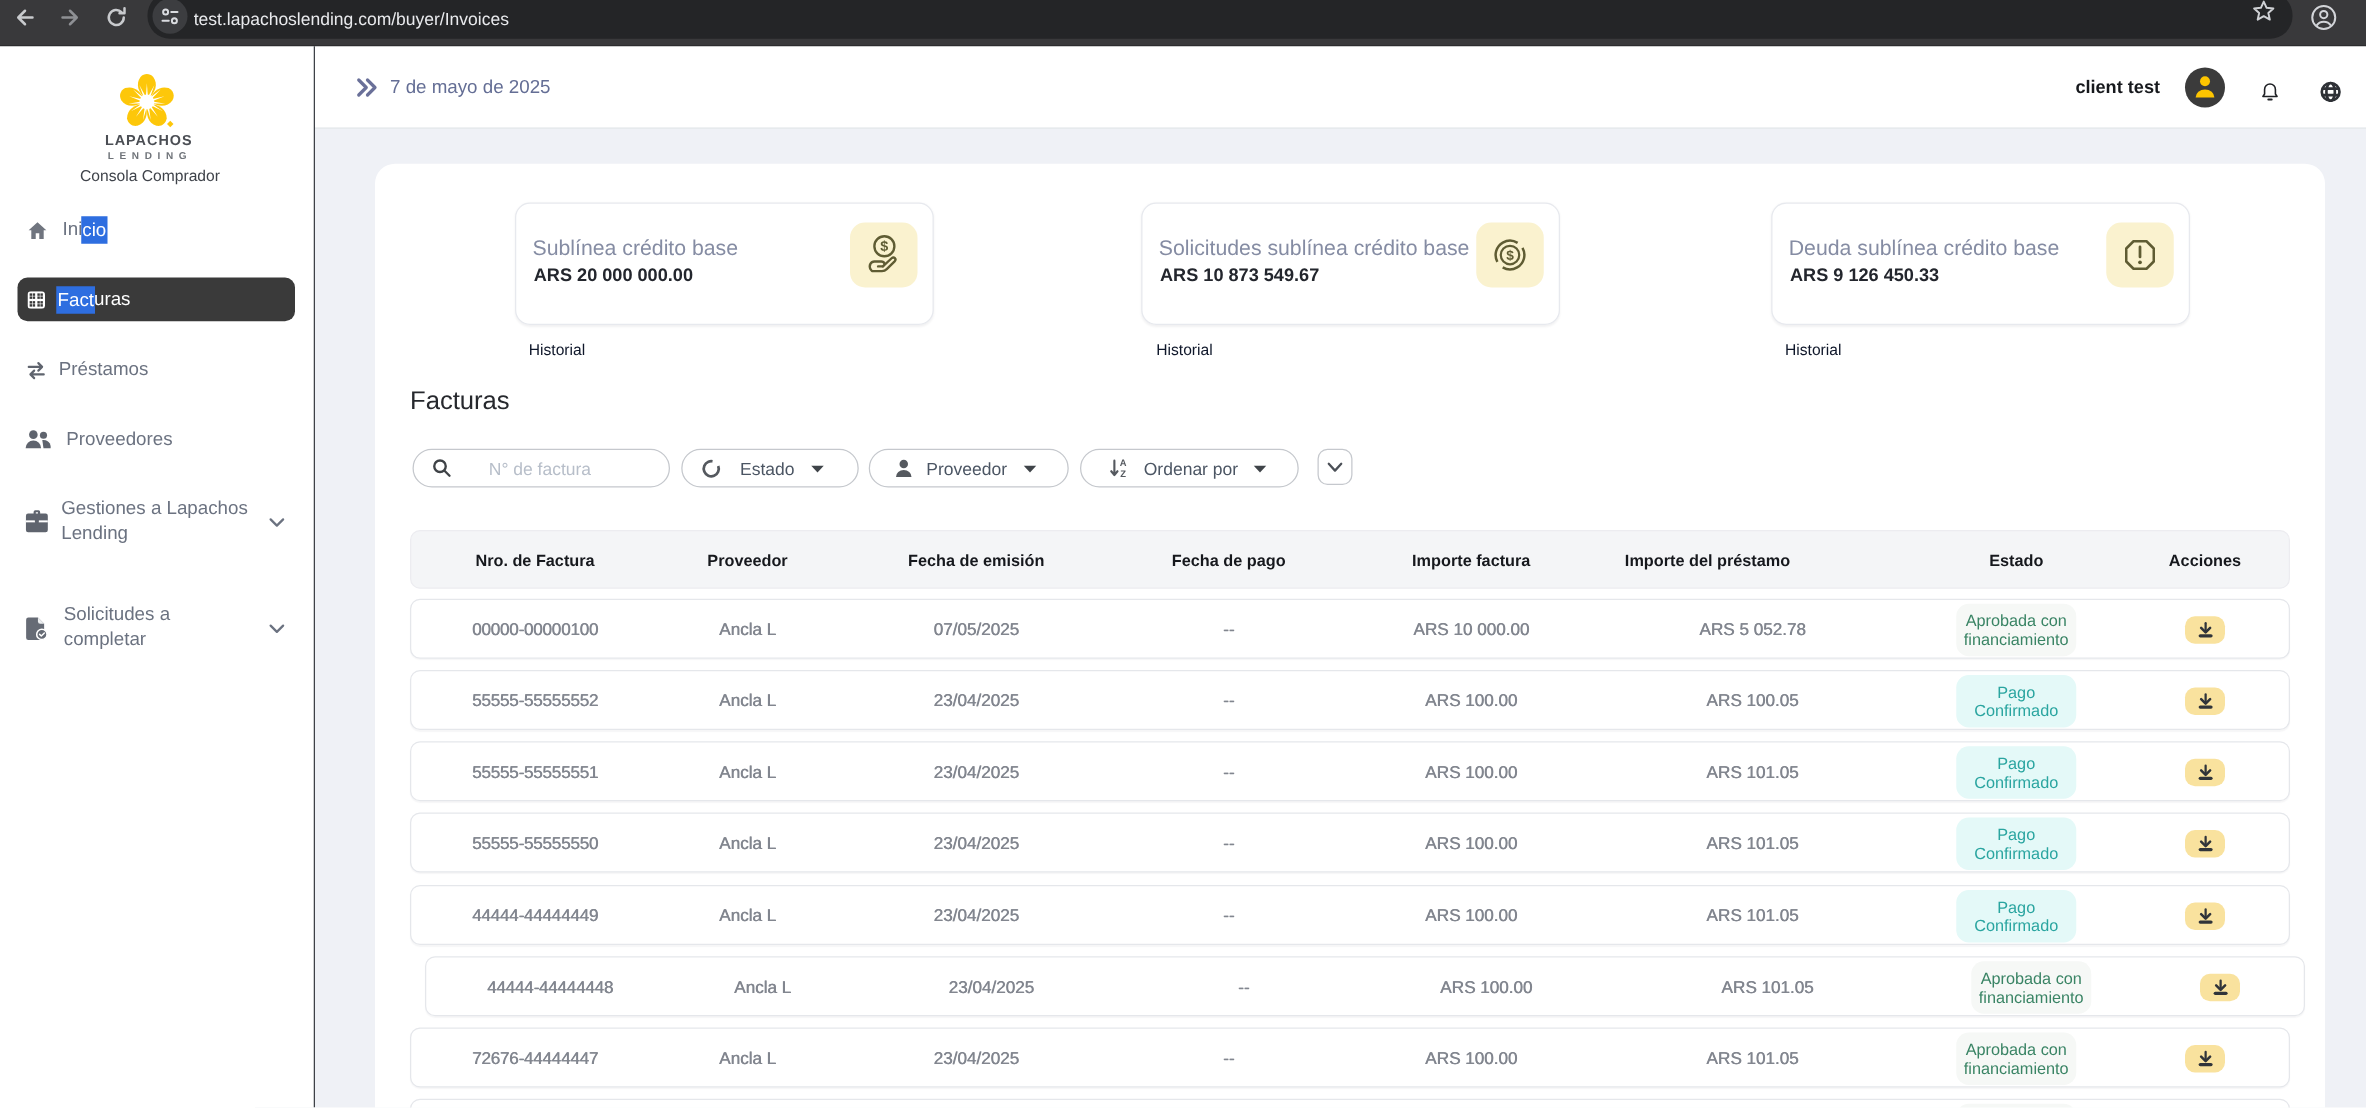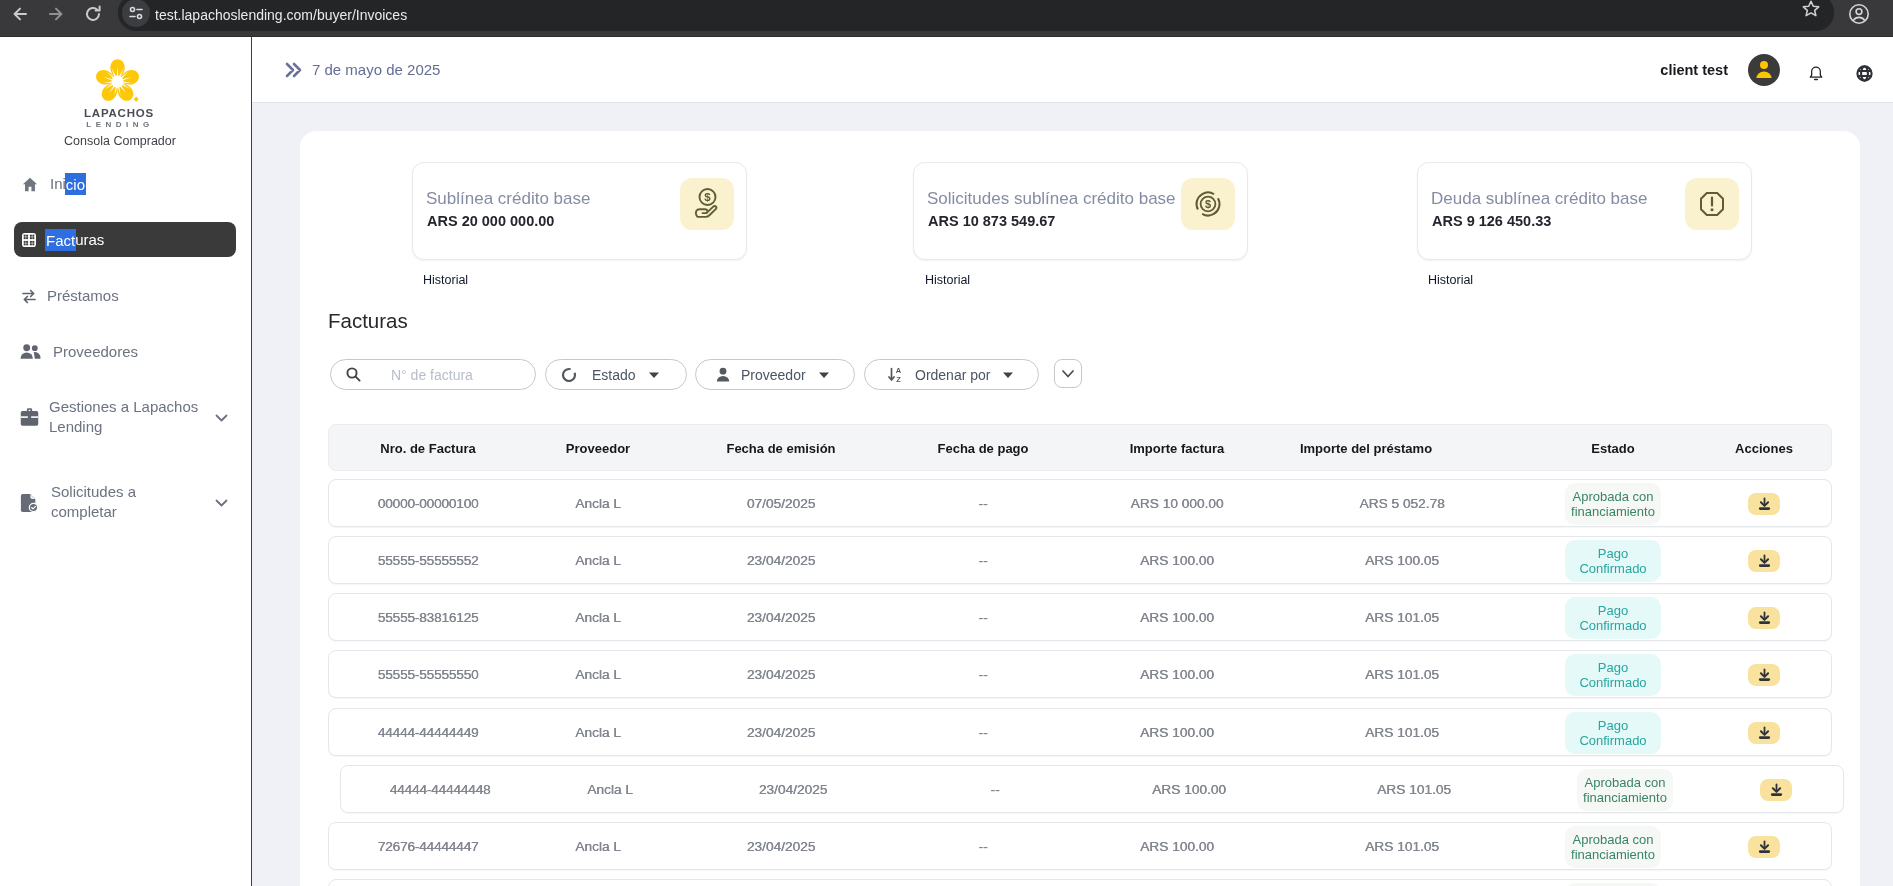--- a/index.html
+++ b/index.html
@@ -335,21 +335,21 @@
   <div class="dl">
       <svg width="15" height="14" viewBox="0 0 15 14">
         <path d="M7.5 1.5 V7.8" stroke="#30343a" stroke-width="1.8" stroke-linecap="round"></path>
         <path d="M3.9 5.3 L7.5 8.9 L11.1 5.3" fill="none" stroke="#30343a" stroke-width="2" stroke-linecap="round" stroke-linejoin="round"></path>
         <path d="M3.2 11.6 h8.6" stroke="#30343a" stroke-width="2.6" stroke-linecap="round"></path>
       </svg>
     </div>
 </div>
 
 <div class="row" style="top:593px;">
-  <div class="td num ctr" style="left:99px;">55555-83816125</div>
+  <div class="td num ctr" style="left:99px;">55555-55555551</div>
   <div class="td ctr" style="left:269px;">Ancla L</div>
   <div class="td ctr" style="left:452px;">23/04/2025</div>
   <div class="td ctr" style="left:654px;">--</div>
   <div class="td ctr" style="left:848px;">ARS 100.00</div>
   <div class="td ctr" style="left:1073px;">ARS 101.05</div>
   <div class="chip teal">Pago<br>Confirmado</div>
   <div class="dl">
       <svg width="15" height="14" viewBox="0 0 15 14">
         <path d="M7.5 1.5 V7.8" stroke="#30343a" stroke-width="1.8" stroke-linecap="round"></path>
         <path d="M3.9 5.3 L7.5 8.9 L11.1 5.3" fill="none" stroke="#30343a" stroke-width="2" stroke-linecap="round" stroke-linejoin="round"></path>

